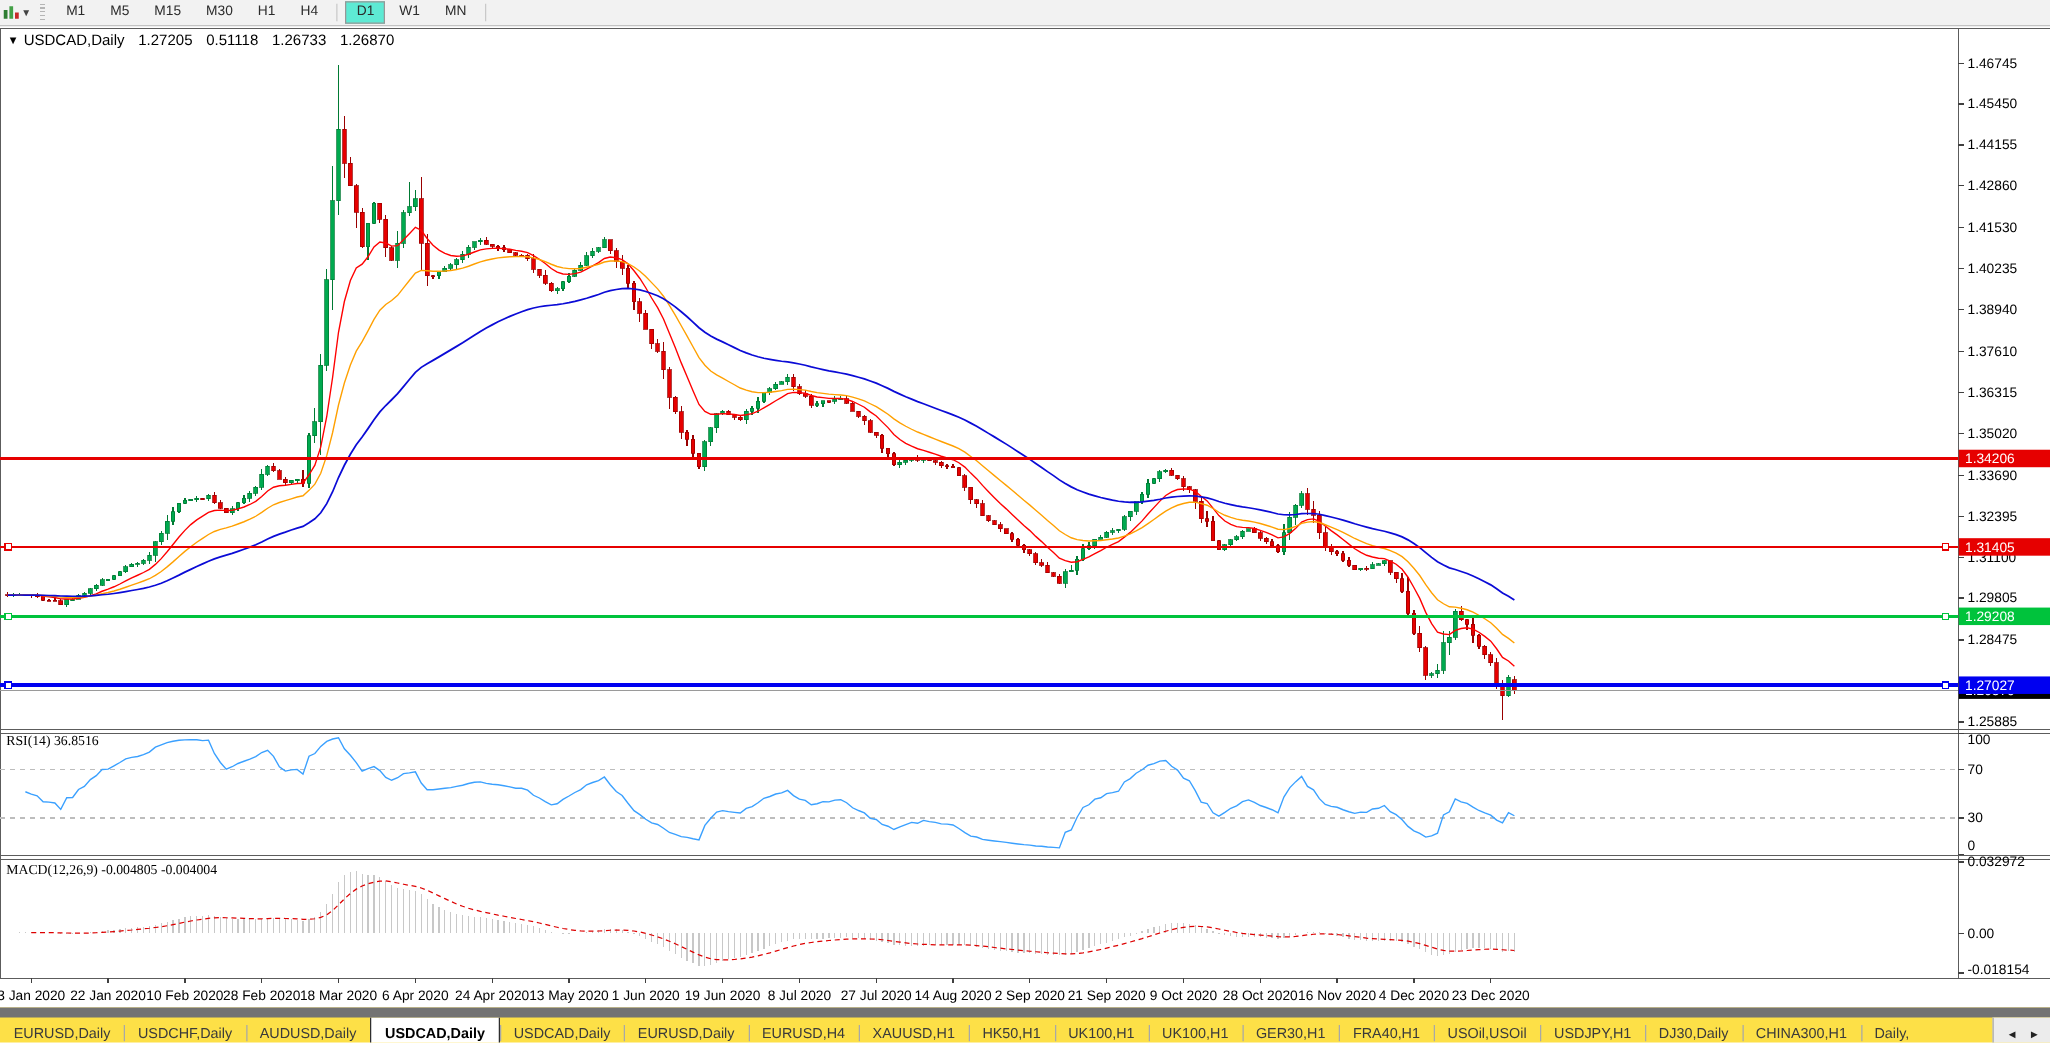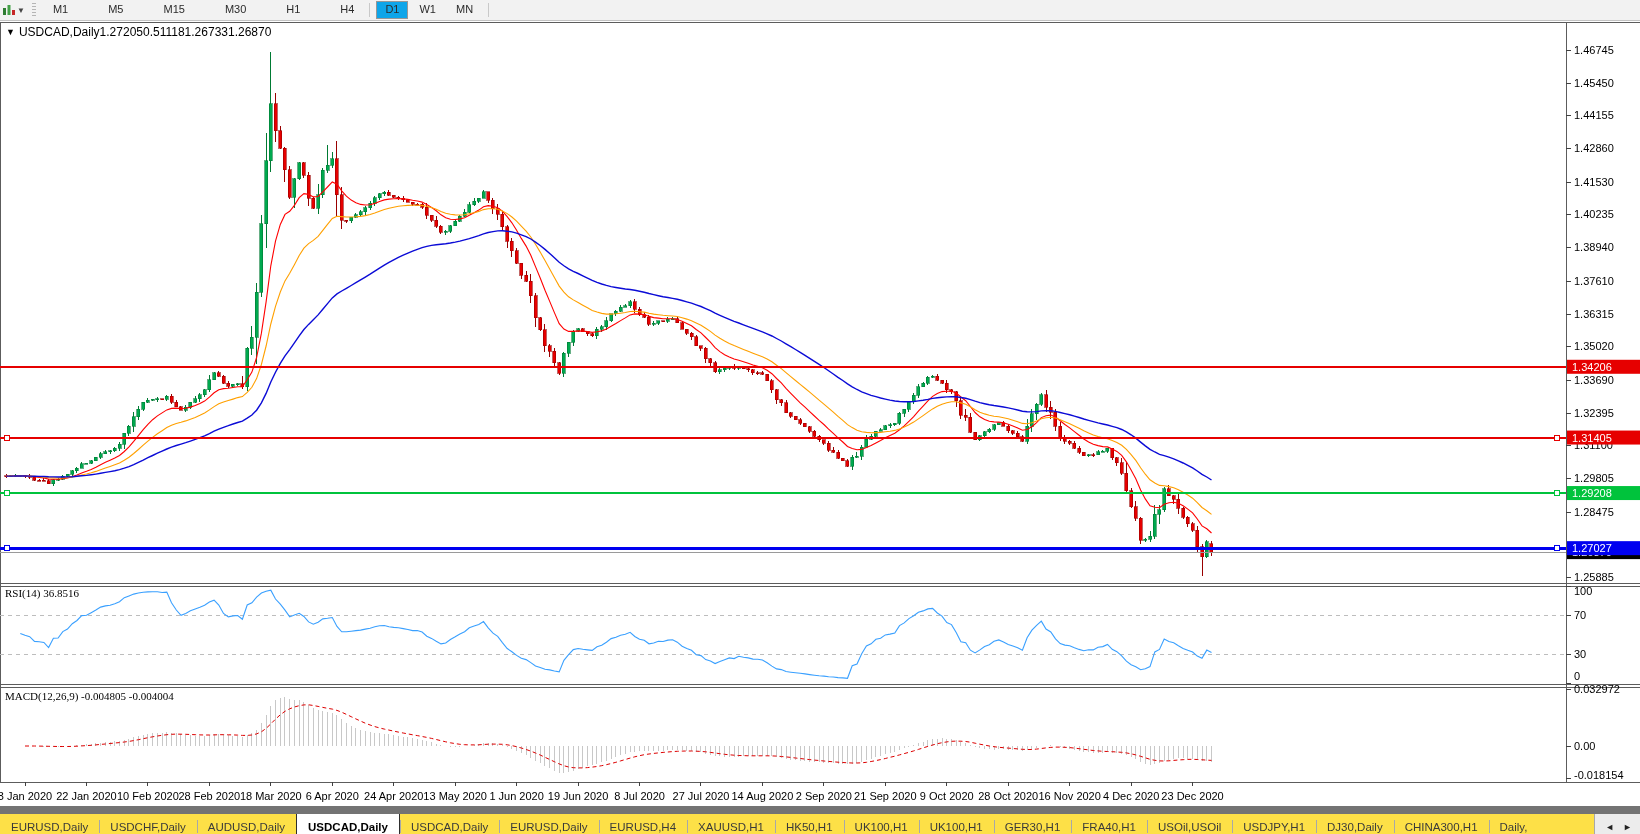--- a/index.html
+++ b/index.html
@@ -10,27 +10,27 @@
   
   #toolbar{position:absolute;left:0;top:0;width:1640px;height:20px;background:#f2f2f2;
     border-bottom:1px solid #c3c3c3;display:flex;align-items:center;z-index:6;}
   .tb-icon{display:flex;align-items:center;margin-left:2px;}
   .tb-caret{font-size:8px;color:#444;margin:0 3px 0 1px;}
   .tb-grip{width:4px;height:14px;margin:0 7px 0 4px;
     background:repeating-linear-gradient(to bottom,#b5b5b5 0 1px,transparent 1px 3px);}
   .tb-sep{width:1px;height:14px;background:#c9c9c9;margin:0 5px;}
   .tf-btn{height:16px;line-height:15px;padding:0 8px;margin:0 1px;font-size:11px;color:#2b2b2b;
     border:1px solid transparent;background:transparent;}
-  .tf-btn.active{background:#0ea5e9;border-color:#979797;}
+  .tf-btn.active{background:#5eead4;border-color:#979797;}
 
   
   #chart-title{position:absolute;left:6px;top:25px;font-size:12px;color:#000;z-index:3;
     display:flex;align-items:center;white-space:nowrap;}
   #chart-title .tri{font-size:9px;margin-right:4px;}
-  #chart-title .num{margin-left:0;}
+  #chart-title .num{margin-left:11px;}
   #rsi-label{position:absolute;left:5px;top:587px;font-size:11px;color:#000;z-index:3;font-family:Liberation Serif, serif;}
   #macd-label{position:absolute;left:5px;top:690px;font-size:11px;color:#000;z-index:3;font-family:Liberation Serif, serif;}
 
   
   #tab-bar{position:absolute;left:0;top:806px;width:1640px;height:40px;background:#fde047;
     border-top:8px solid #737373;z-index:6;box-sizing:border-box;}
   #tabs{display:flex;height:26px;overflow:hidden;margin-right:46px;}
   .tab{display:flex;align-items:center;padding:0 11px;font-size:11.5px;color:#3a3a3a;
     white-space:nowrap;position:relative;box-sizing:border-box;}
   .tab+.tab::before{content:"";position:absolute;left:0;top:6px;height:13px;width:1px;background:#a8a8a8;}
@@ -984,21 +984,21 @@
   <div id="toolbar">
     <span class="tb-icon">
       <svg width="14" height="13" viewBox="0 0 14 13">
         <rect x="1" y="4" width="3" height="7" fill="#2e7d32"></rect>
         <rect x="5.5" y="1" width="3" height="10" fill="#43a047"></rect>
         <rect x="10" y="6" width="3" height="5" fill="#c62828"></rect>
       </svg>
     </span>
     <span class="tb-caret">▼</span>
     <span class="tb-grip"></span>
-    <span id="tf-group-a" style="display:flex;gap:20px;">
+    <span id="tf-group-a" style="display:flex;">
         <span class="tf-btn">M1</span>
         <span class="tf-btn">M5</span>
         <span class="tf-btn">M15</span>
         <span class="tf-btn">M30</span>
         <span class="tf-btn">H1</span>
         <span class="tf-btn">H4</span>
       </span>
     <span class="tb-sep"></span>
     <span id="tf-group-b" style="display:flex;">
         <span class="tf-btn active">D1</span>

